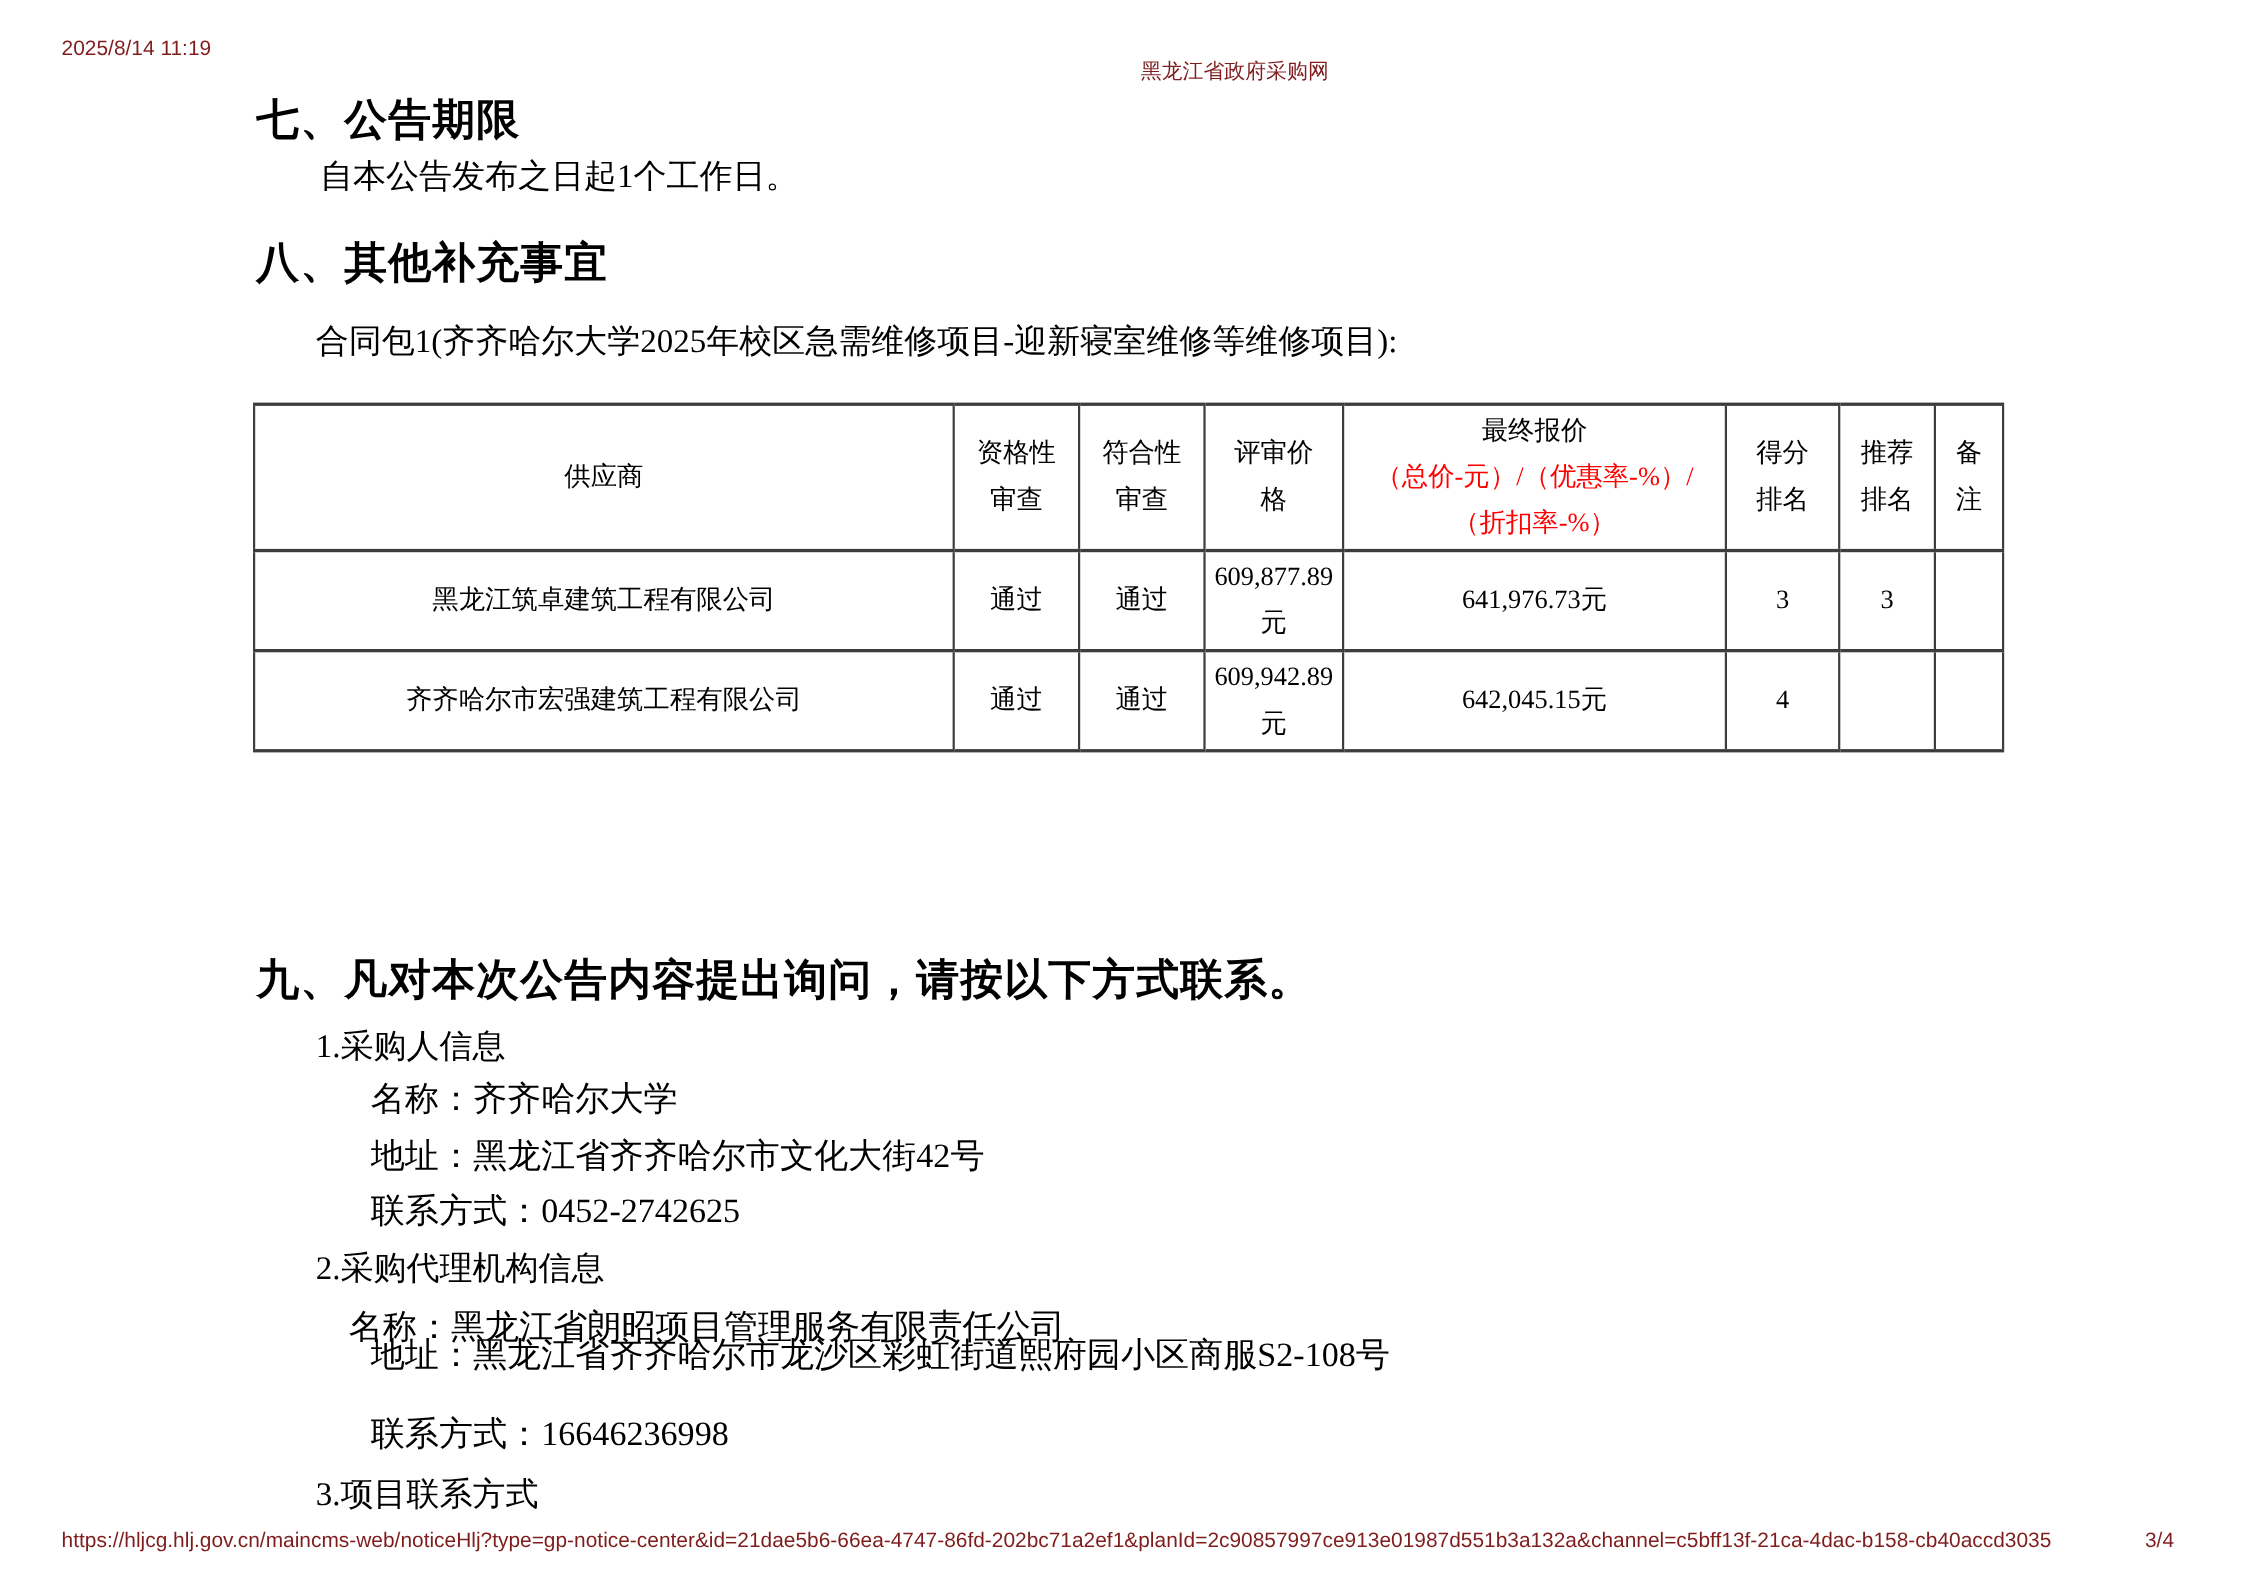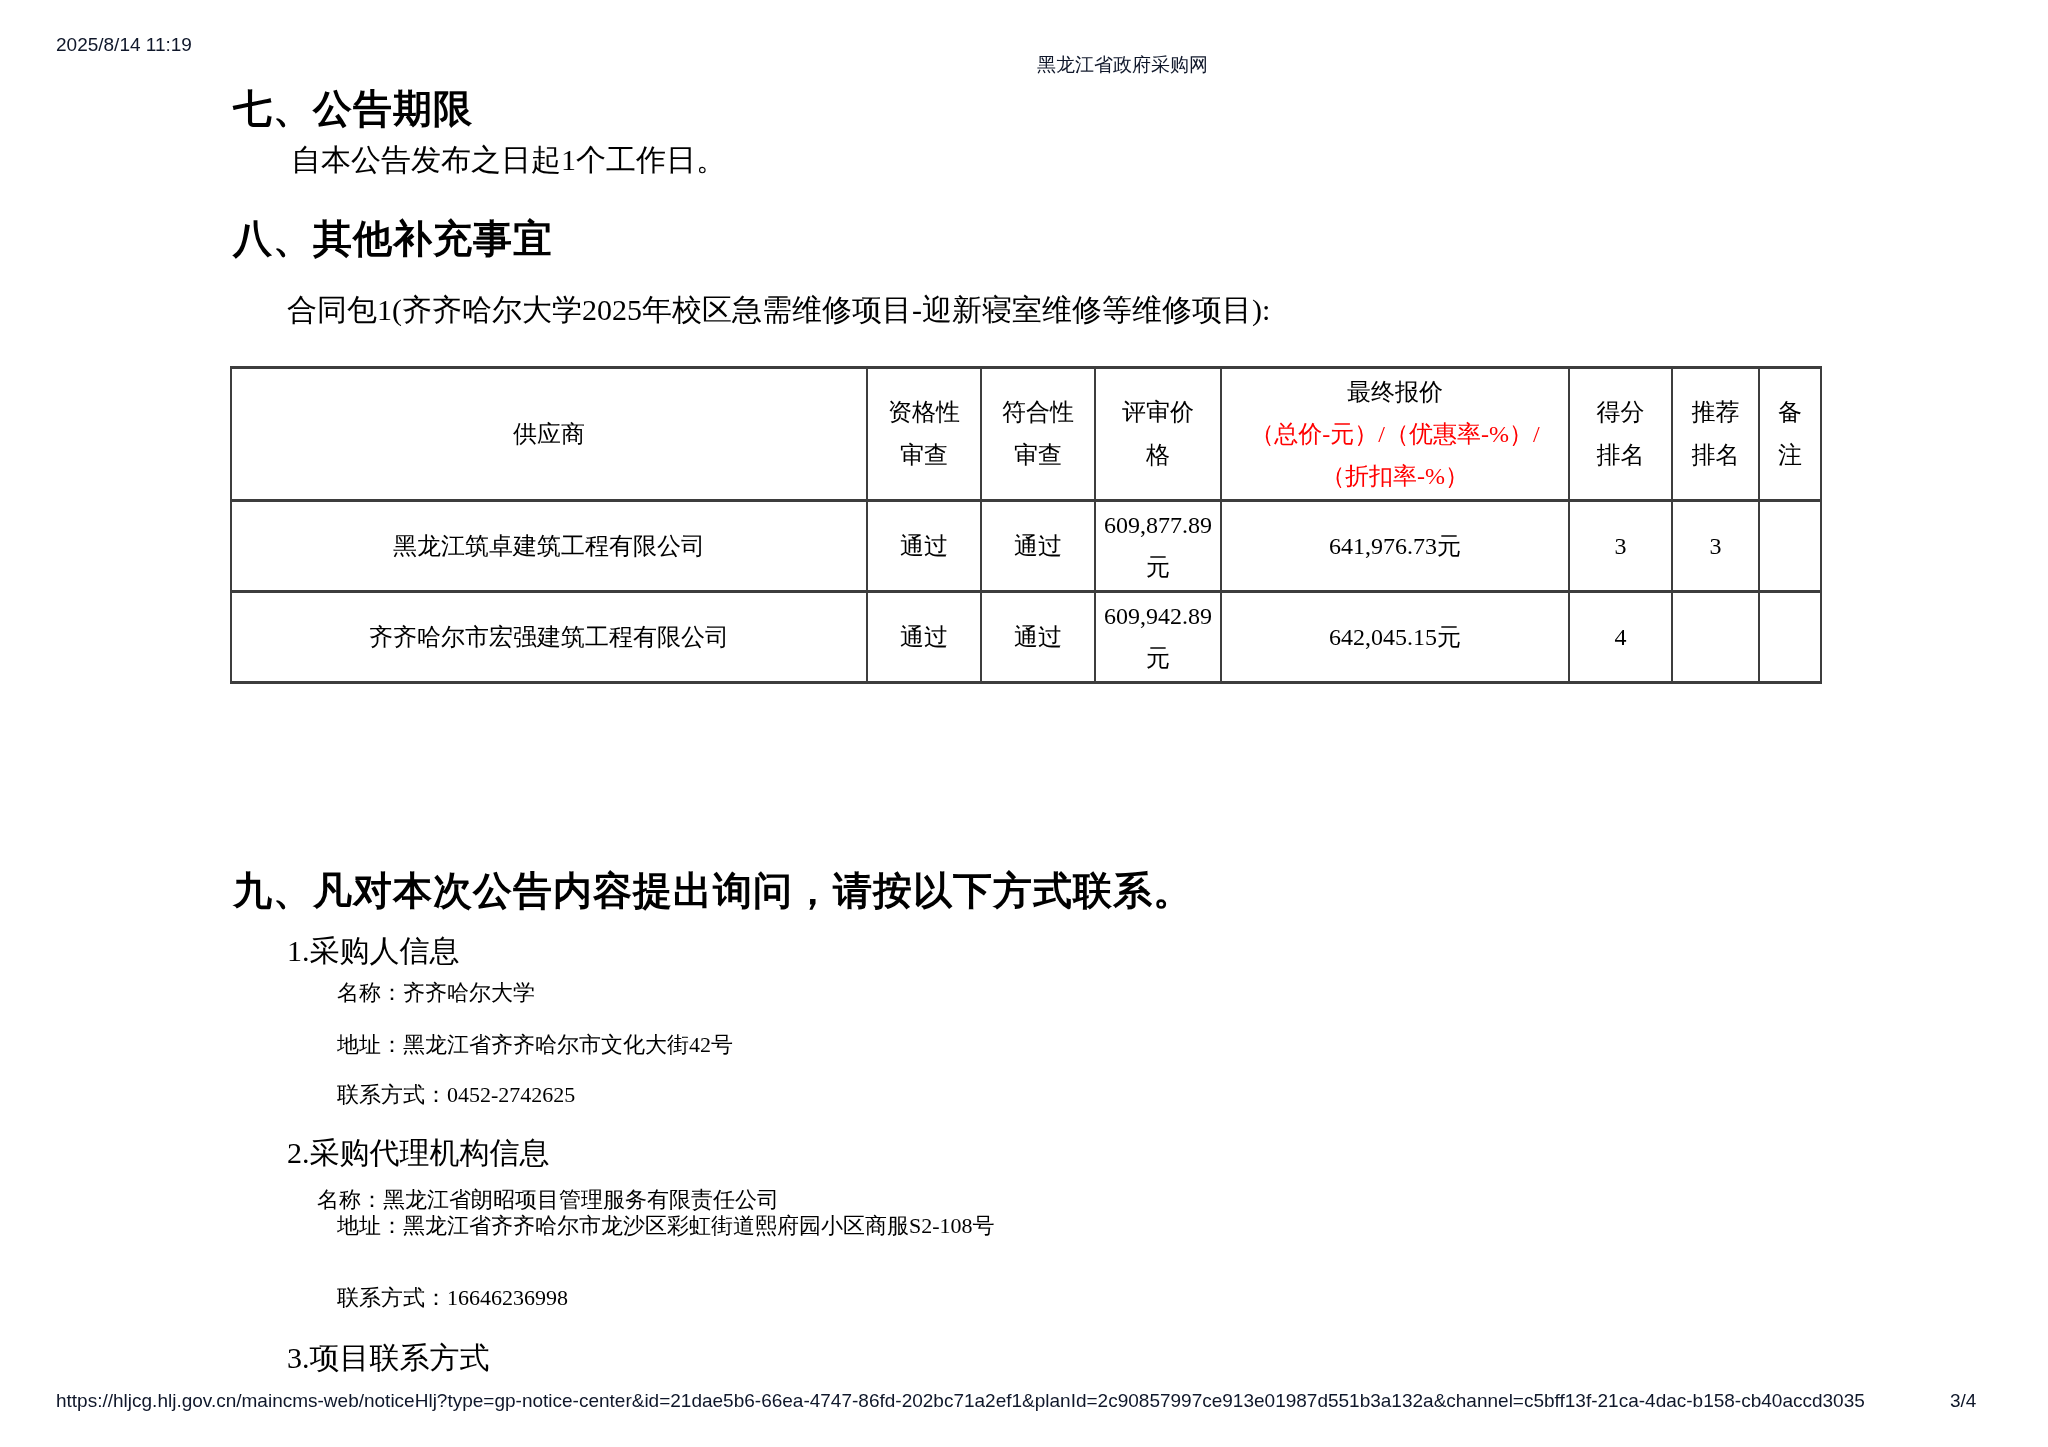--- a/index.html
+++ b/index.html
@@ -10,25 +10,25 @@
   *{box-sizing:border-box;}
   html,body{margin:0;padding:0;}
   body{
     width:2048px;height:1447px;position:relative;background:#ffffff;
     color:var(--ink);
     font-family:"Liberation Serif","DejaVu Serif",serif;
   }
   .abs{position:absolute;white-space:nowrap;}
   .chrome{
     font-family:"Liberation Sans","DejaVu Sans",sans-serif;
-    font-size:19px;color:#0f172a;
+    font-size:19px;color:#7f1d1d;
   }
   .h-section{font-size:39px;font-weight:bold;letter-spacing:1px;}
   .body-text{font-size:30px;}
-  .contact-line{font-size:22px;}
+  .contact-line{font-size:31px;}
 
   table.bid{
     position:absolute;left:230px;top:366px;width:1590px;
     border-collapse:collapse;table-layout:fixed;
     font-size:24px;color:var(--ink);
   }
   table.bid th,table.bid td{
     border:2px solid var(--border);
     border-top-width:3px;border-bottom-width:3px;
     text-align:center;vertical-align:middle;

